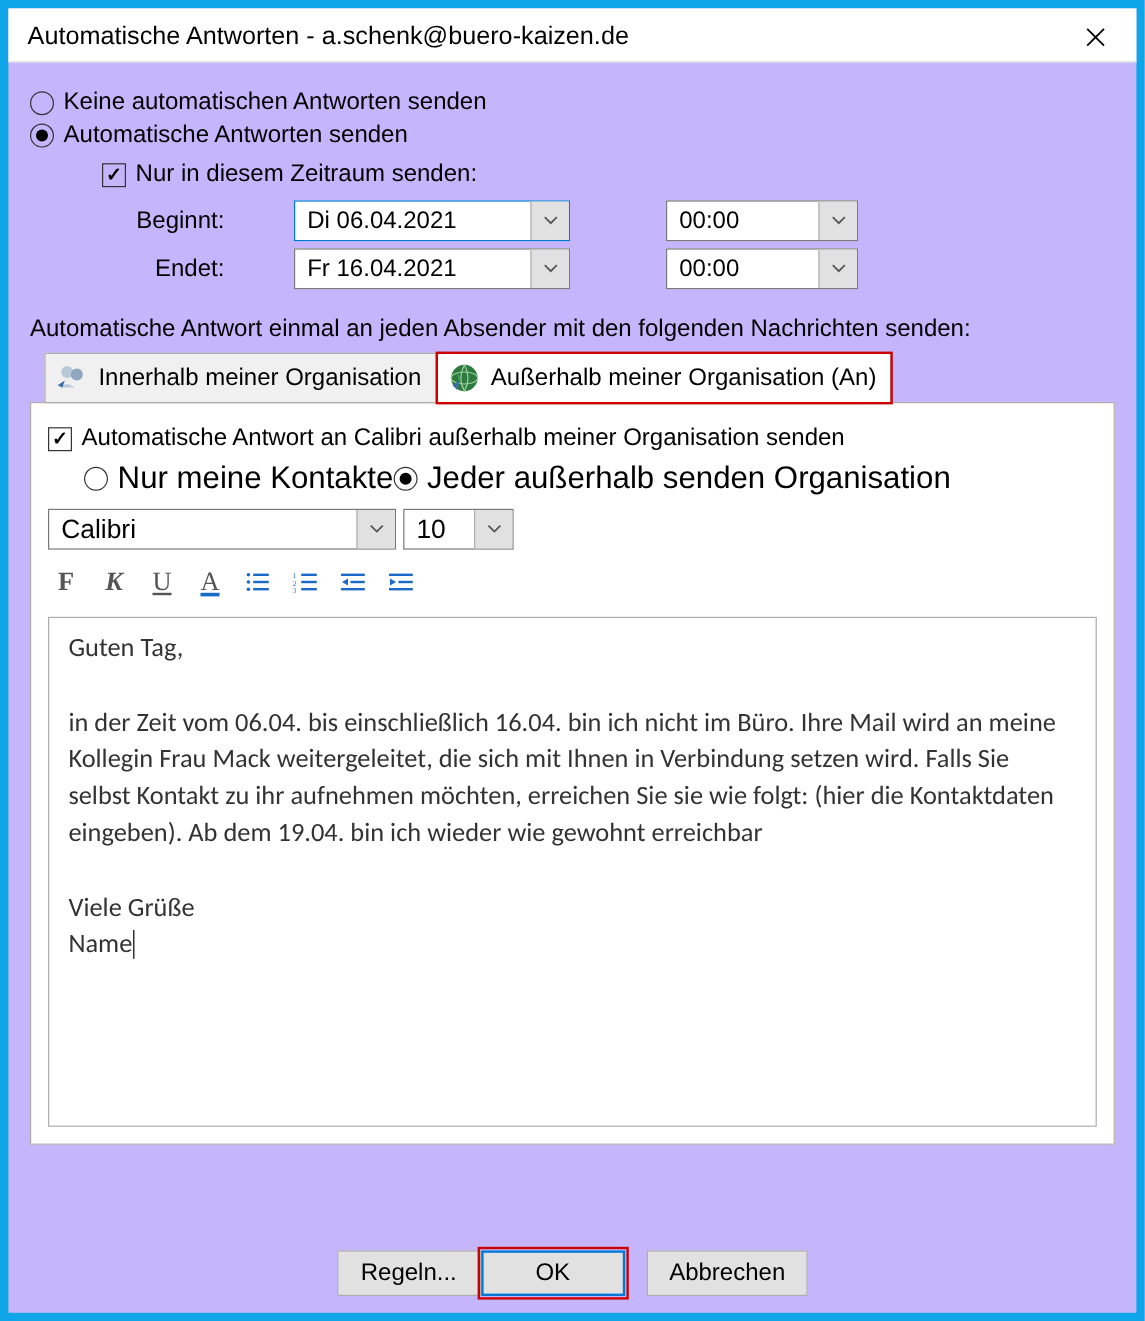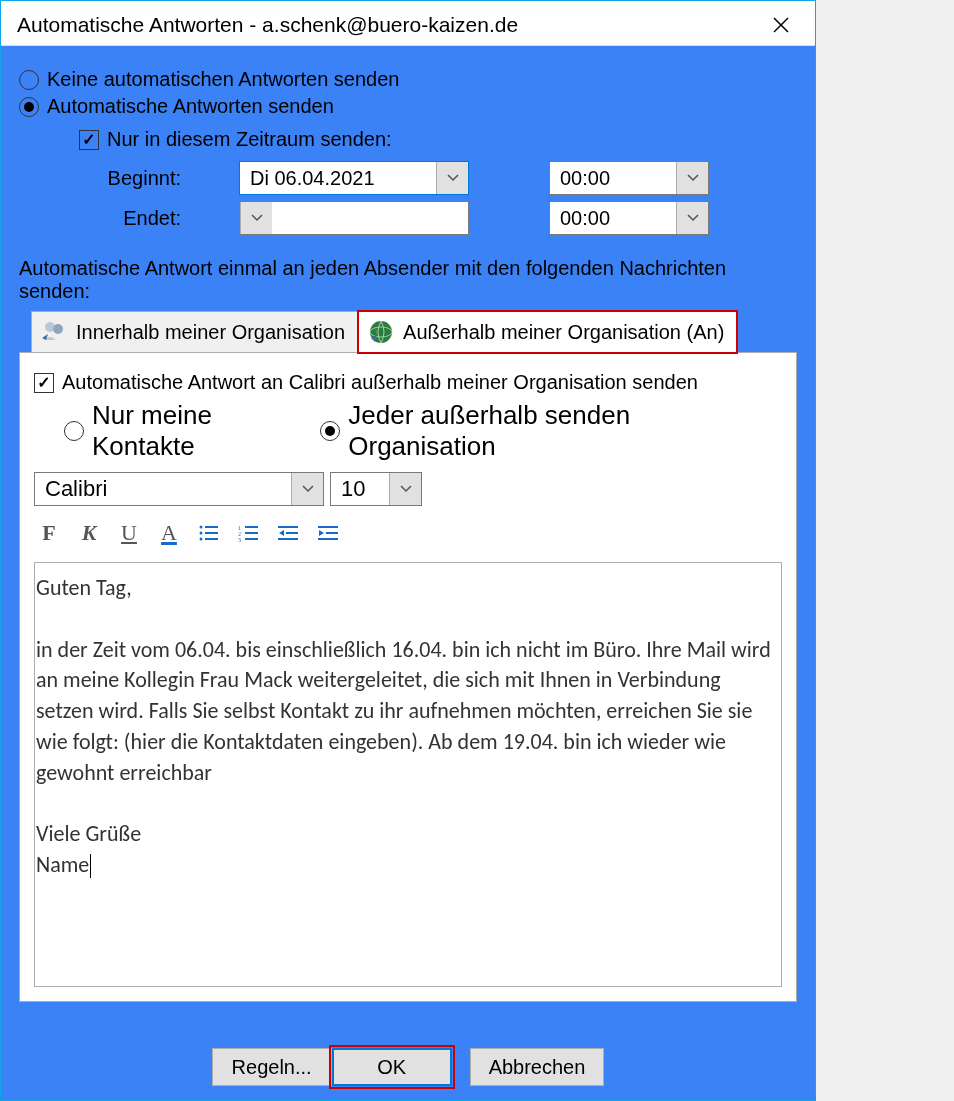--- a/index.html
+++ b/index.html
@@ -4,24 +4,24 @@
 <style>
   * { box-sizing: border-box; }
   body {
     margin: 0;
     font-family: "Segoe UI", Tahoma, sans-serif;
     font-size: 18px;
     background: #f0f0f0;
     color: #000;
   }
   .window {
-    width: 816px;
+    width: 954px;
     height: 1101px;
-    background: #3b82f6;
-    border: 1px solid #0ea5e9;
+    background: #c4b5fd;
+    border: 7px solid #0ea5e9;
     position: relative;
   }
   .titlebar {
     display: flex;
     align-items: center;
     justify-content: space-between;
     padding: 8px 14px 4px 16px;
     background: #fff;
     border-bottom: 1px solid #ddd;
   }
@@ -166,21 +166,21 @@
     width:30px; height:30px;
     display:flex; align-items:center; justify-content:center;
     font-size: 22px;
     color:#555;
     font-family: "Times New Roman", serif;
   }
   .editor {
     margin-top: 12px;
     border:1px solid #adadad;
     background:#fff;
-    padding: 10px 1px;
+    padding: 10px 16px;
     font-family: Calibri, sans-serif;
     font-size: 22px;
     line-height: 1.4;
     color:#333;
     height: 425px;
     white-space: pre-wrap;
     overflow:hidden;
   }
   .cursor {
     display:inline-block;
@@ -262,20 +262,21 @@
             <svg viewBox="0 0 12 8">
               <polyline points="1,1 6,6 11,1" fill="none" stroke="#555" stroke-width="1.5"></polyline>
             </svg>
           </div>
       </div>
     </div>
 
     <div class="time-row indent2">
       <div class="time-label">Endet:</div>
       <div class="combo datecombo">
+        <div class="val">Fr 16.04.2021</div>
         <div class="arrow">
             <svg viewBox="0 0 12 8">
               <polyline points="1,1 6,6 11,1" fill="none" stroke="#555" stroke-width="1.5"></polyline>
             </svg>
           </div>
       </div>
       <div class="combo timecombo">
         <div class="val">00:00</div>
         <div class="arrow">
             <svg viewBox="0 0 12 8">

